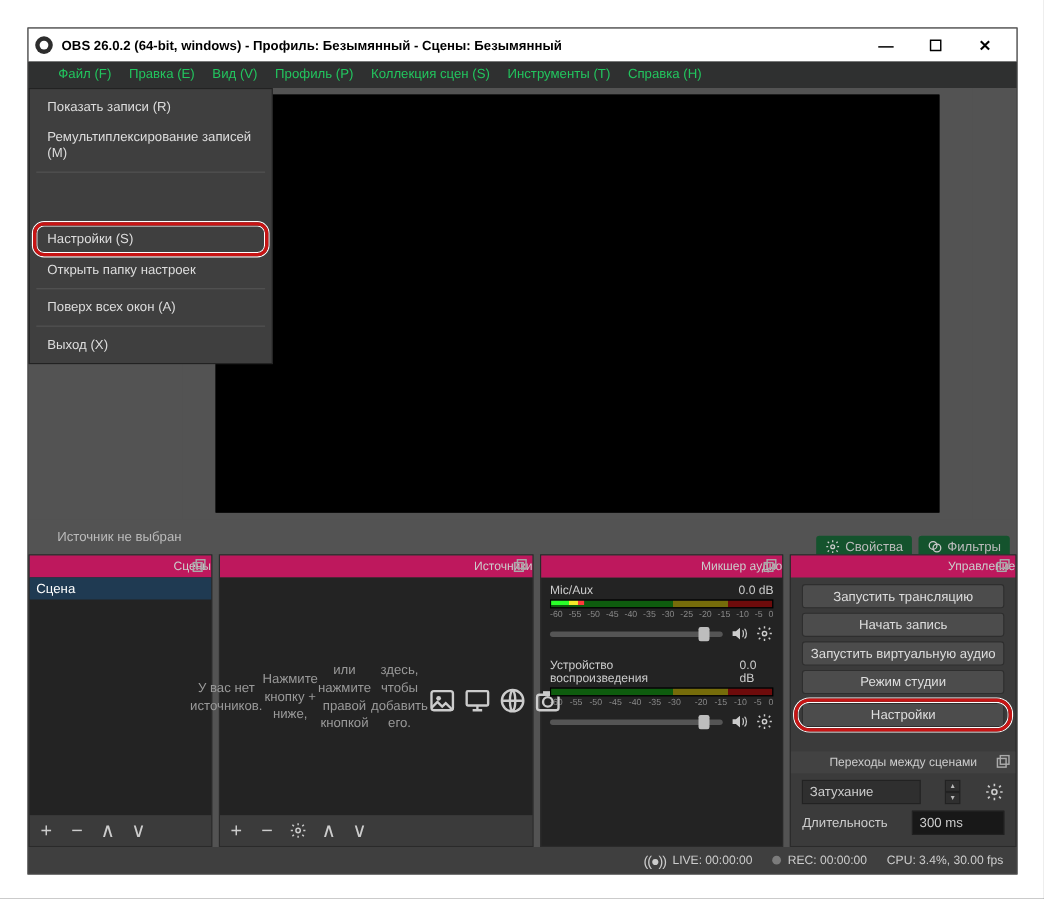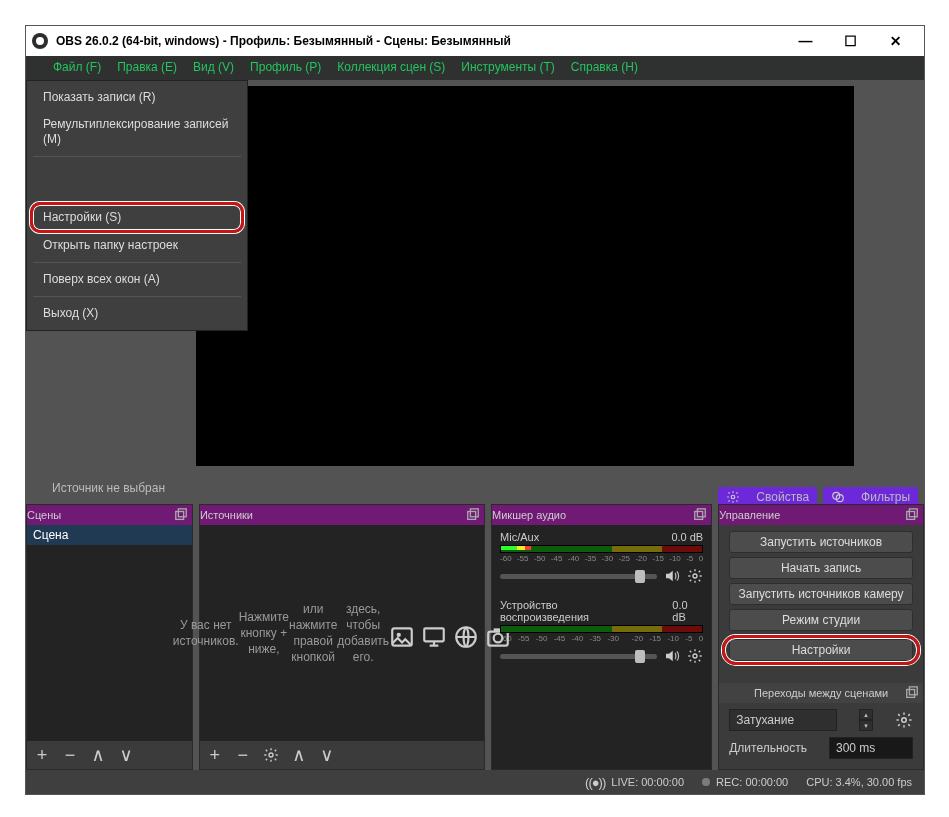--- a/index.html
+++ b/index.html
@@ -25,30 +25,30 @@
   
   .content { flex:1; position:relative; background:#535353; display:flex; flex-direction:column;}
   .preview-row { display:flex; height:392px;}
   .preview-left { width:140px; background:#535353;}
   .preview-canvas { flex:1; background:#535353; display:flex; align-items:center; justify-content:center; padding:6px 30px 6px 30px;}
   .canvas-inner { width:100%; height:100%; background:#000; border:1px solid #000;}
   .preview-right { width:40px;}
   
   .mid-bar { height:32px; background:#535353; display:flex; align-items:center; font-size:12px; color:#bbb; padding-left:26px;}
   .mid-bar .spacer { flex:1; }
-  .mid-bar .mid-group { display:flex; align-items:center; gap:16px; background:#6d28d9; padding:3px 8px; border-radius:3px; margin-right:6px;margin-top:18px;}
+  .mid-bar .mid-group { display:flex; align-items:center; gap:4px; background:#14532d; padding:3px 8px; border-radius:3px; margin-right:6px;margin-top:18px;}
   .mid-icon { width:14px; height:14px; }
   
   .panels { flex:1; display:flex; gap:6px; padding:0 0 0 0; background:#535353;}
   .panel { background:#3b3b3b; display:flex; flex-direction:column; border:1px solid #2a2a2a;}
   .panel-scenes { width:172px;}
   .panel-sources { width:295px;}
   .panel-mixer { width:228px;}
   .panel-controls { flex:1;}
-  .panel-header { height:20px; background:#701a75; color:#ccc; font-size:11px; display:flex; align-items:center; justify-content:flex-start; position:relative;}
+  .panel-header { height:20px; background:#be185d; color:#ccc; font-size:11px; display:flex; align-items:center; justify-content:flex-end; position:relative;}
   .panel-header .popout { position:absolute; right:4px; top:3px; width:14px; height:14px;}
   .popout svg { width:14px; height:14px;}
   .panel-body { flex:1; background:#232323; position:relative; color:#ccc; font-size:12px;}
   .panel-footer { height:28px; background:#3b3b3b; display:flex; align-items:center; padding:0 6px; gap:10px; color:#ccc;}
   .ftr-btn { width:18px; height:18px; display:flex; align-items:center; justify-content:center; font-size:18px; color:#ccc;}
   
   .scene-item { background:#1f3a52; padding:3px 6px; color:#fff; font-size:12px;}
   
   .sources-empty { position:absolute; inset:0; display:flex; align-items:center; justify-content:center; text-align:center; color:#999; font-size:12px; line-height:16px;}
   .sources-icons { margin-top:8px; display:flex; gap:6px; color:#ccc;}
@@ -320,23 +320,23 @@
 
       <div class="panel panel-controls">
         <div class="panel-header">
           <span>Управление</span>
           <span class="popout"><svg viewBox="0 0 16 16">
                 <rect class="pop-ico" x="2" y="4" width="9" height="9"></rect>
                 <rect class="pop-ico" x="5" y="1" width="9" height="9"></rect>
               </svg></span>
         </div>
         <div class="controls-body">
-          <div class="ctl-btn">Запустить источников</div>
+          <div class="ctl-btn">Запустить трансляцию</div>
           <div class="ctl-btn">Начать запись</div>
-          <div class="ctl-btn">Запустить источников камеру</div>
+          <div class="ctl-btn">Запустить виртуальную аудио</div>
           <div class="ctl-btn">Режим студии</div>
           <div class="highlight-wrap">
             <div class="ctl-btn">Настройки</div>
             <div class="red-ring"></div>
           </div>
 
           <div class="transitions">
             <div class="trans-header">
               <span>Переходы между сценами</span>
               <span class="popout"><svg viewBox="0 0 16 16" width="14" height="14">

